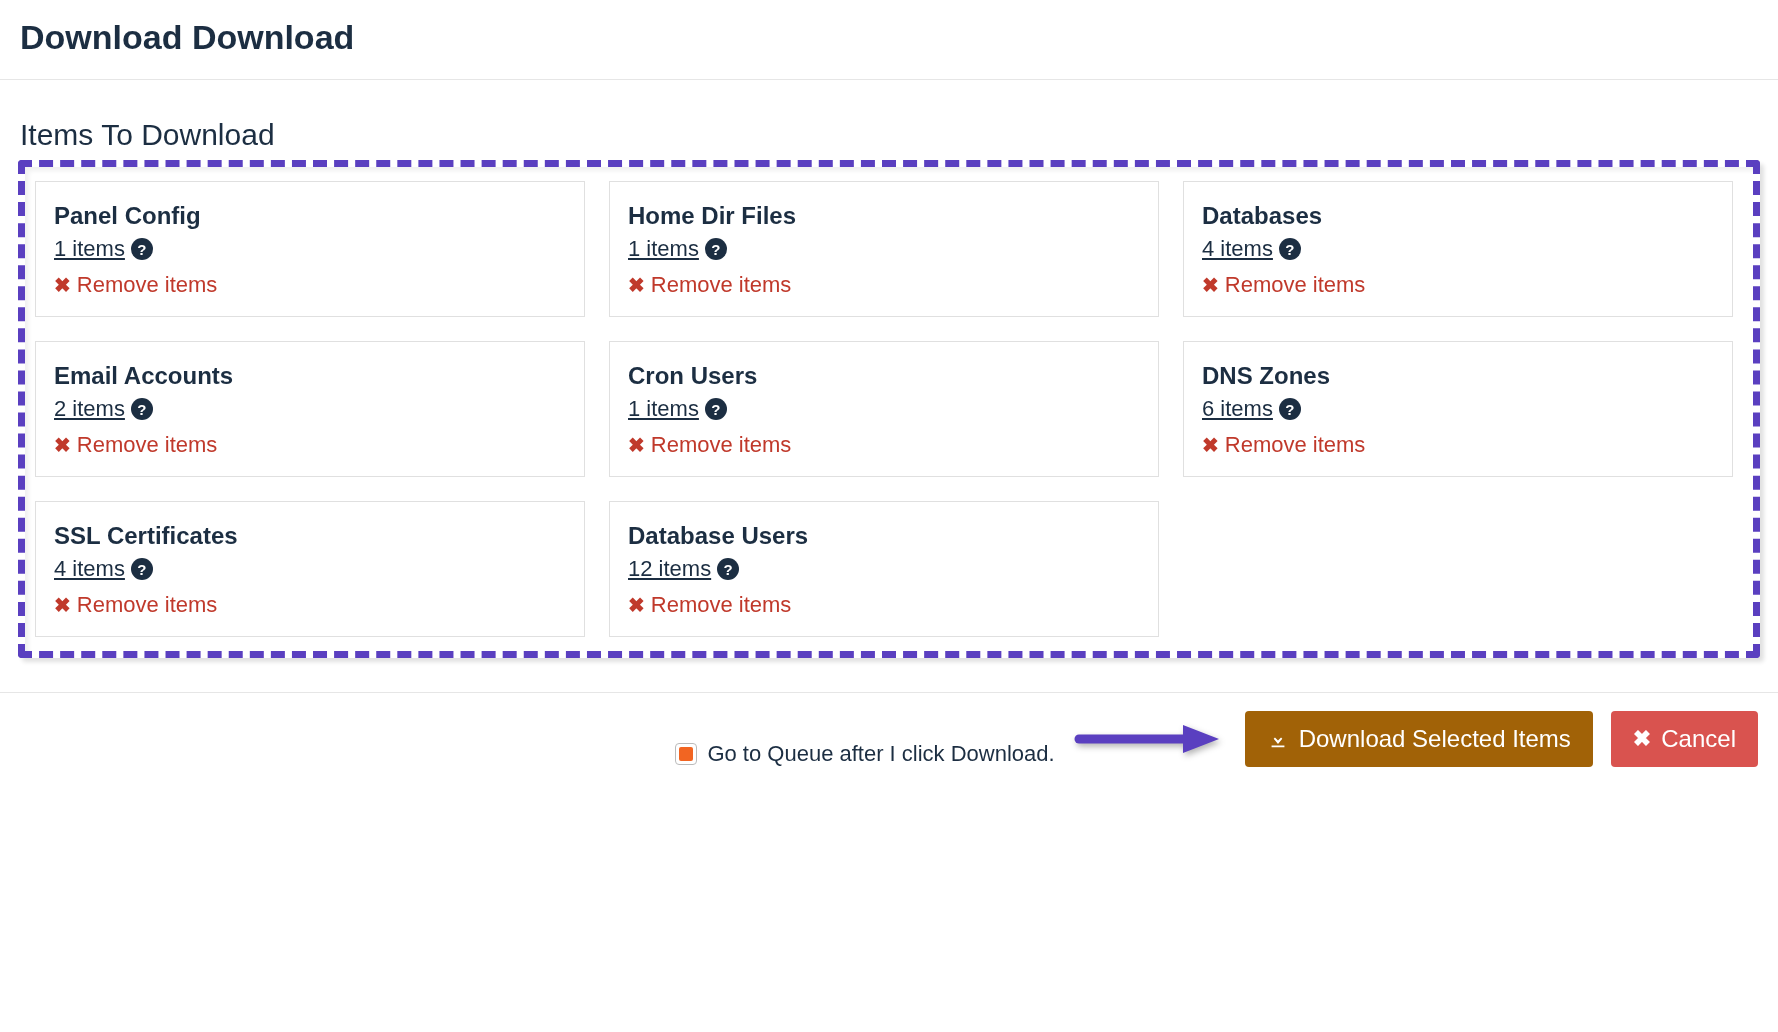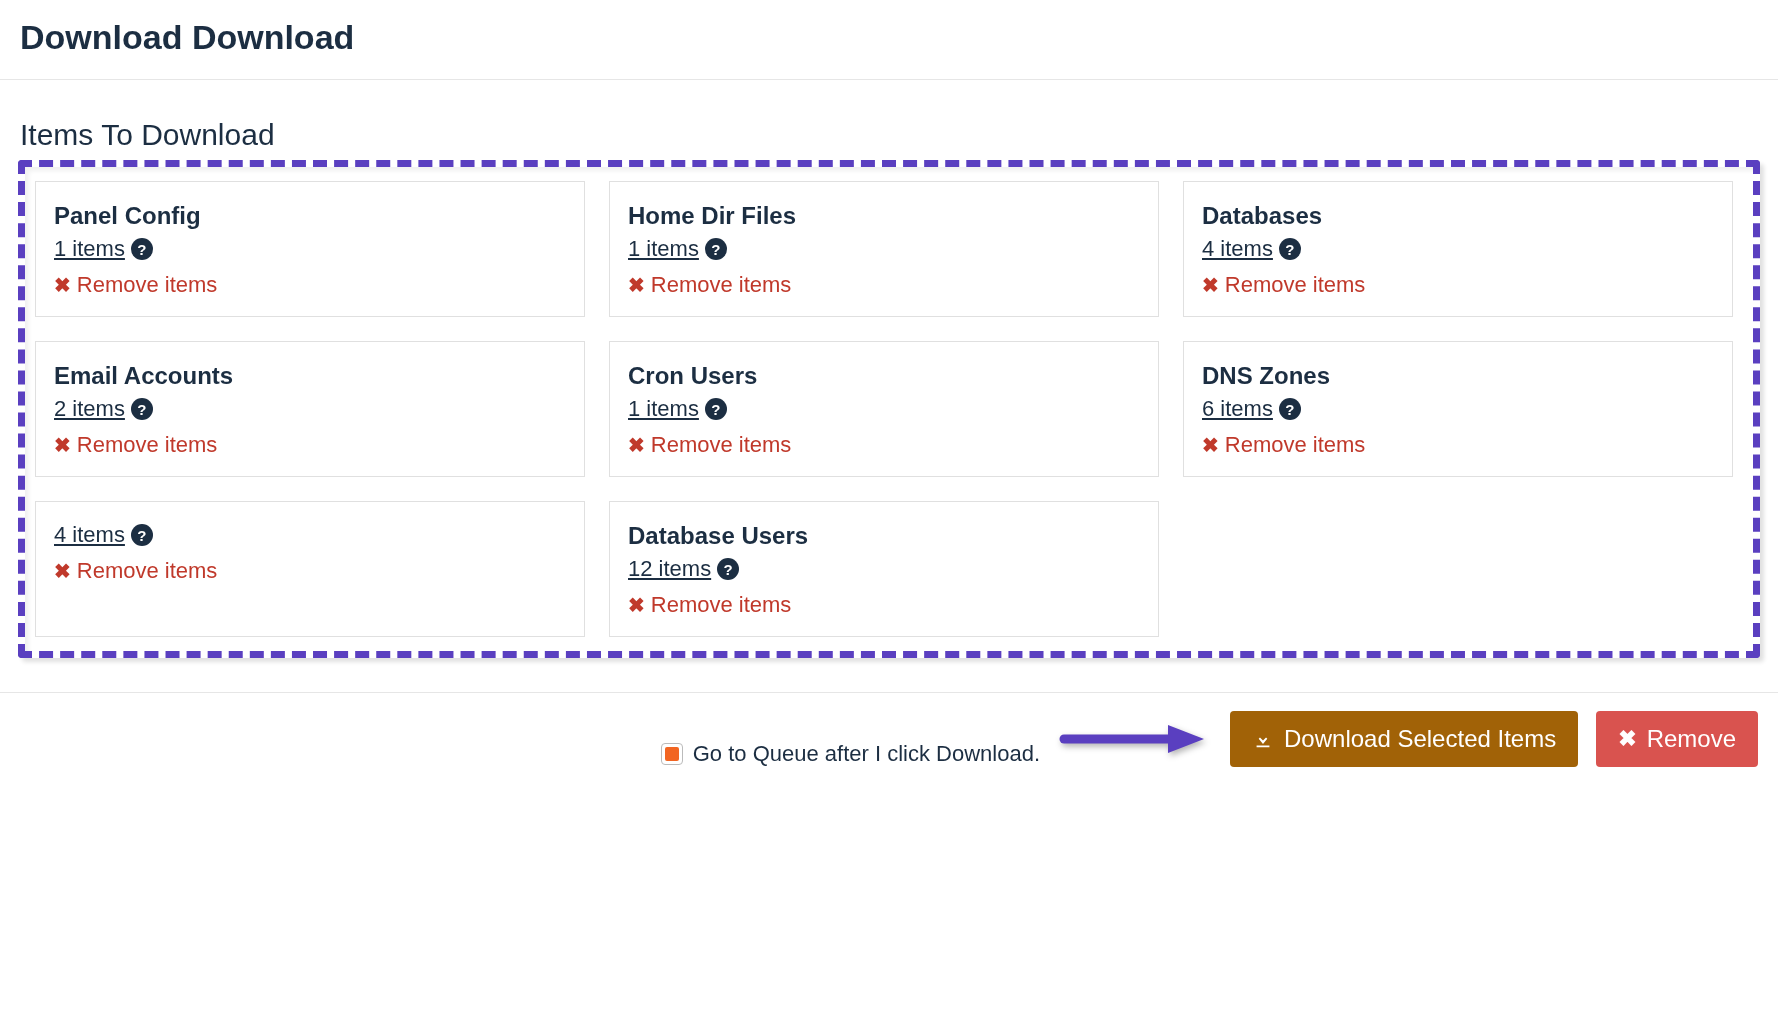--- a/index.html
+++ b/index.html
@@ -231,20 +231,21 @@
         <span>6 items</span>
         <span class="help-icon">?</span>
       </div>
       <div class="remove-link">
         <span class="remove-x">✖</span>
         <span>Remove items</span>
       </div>
     </div>
 
     <div class="card">
+      <div class="card-title">SSL Certificates</div>
       <div class="card-count-row">
         <span>4 items</span>
         <span class="help-icon">?</span>
       </div>
       <div class="remove-link">
         <span class="remove-x">✖</span>
         <span>Remove items</span>
       </div>
     </div>
 
@@ -282,16 +283,16 @@
     <button class="btn btn-primary">
       <span class="dl-icon">
         <svg width="22" height="22" viewBox="0 0 24 24" fill="#fff">
           <path d="M12 3v10.6l3.3-3.3 1.4 1.4L12 17.4 7.3 11.7l1.4-1.4L12 13.6V3h0zM5 19h14v2H5v-2z"></path>
         </svg>
       </span>
       <span>Download Selected Items</span>
     </button>
     <button class="btn btn-cancel">
       <span class="cancel-x">✖</span>
-      <span>Remove</span>
+      <span>Cancel</span>
     </button>
   </div>
 </div>
 
 </body></html>

